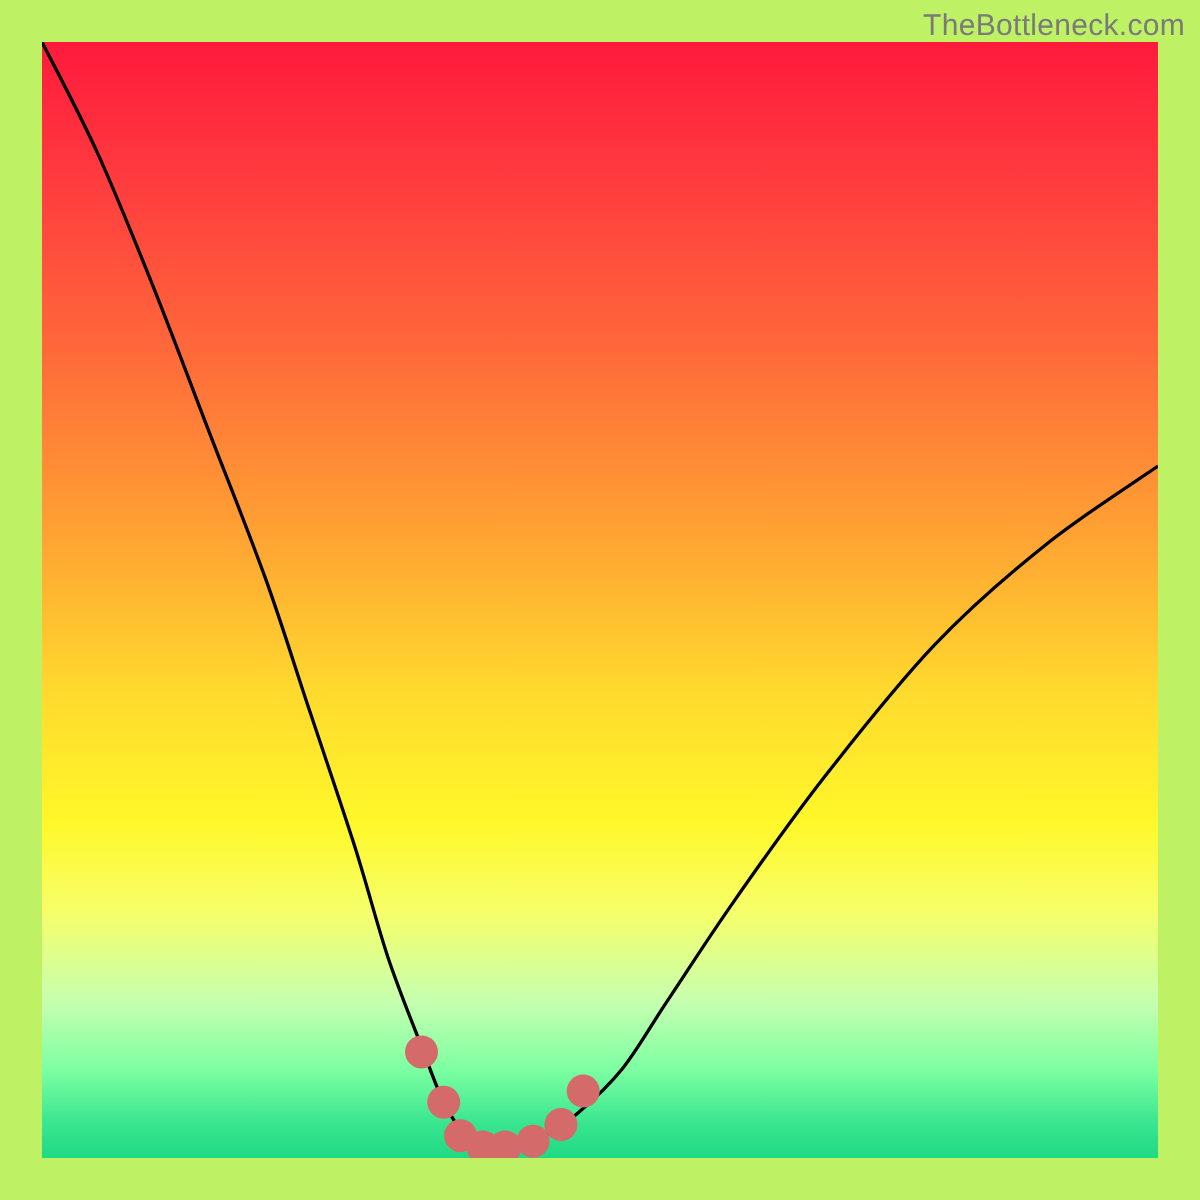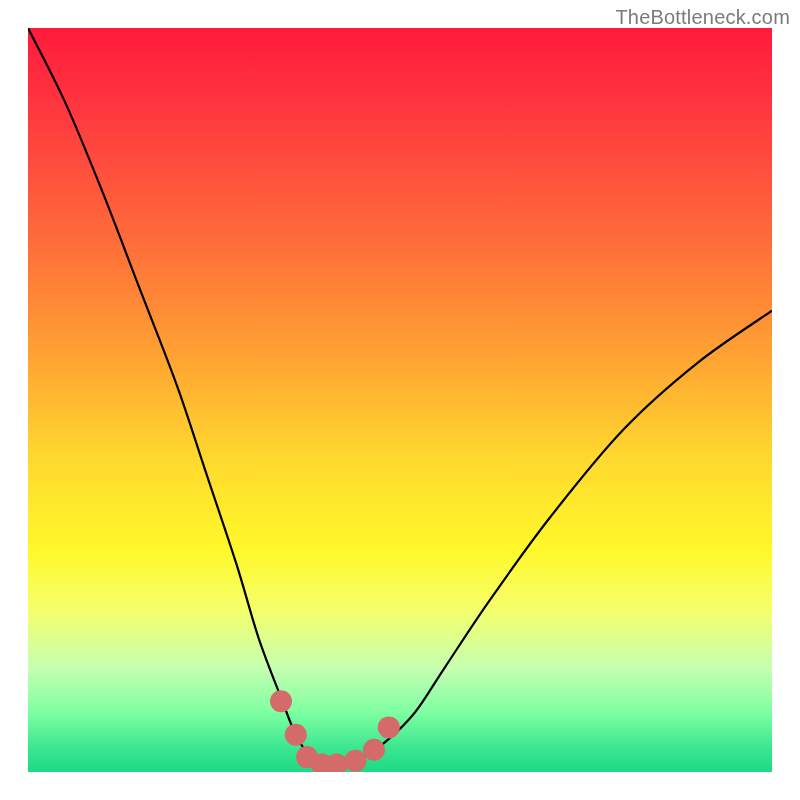--- a/index.html
+++ b/index.html
@@ -7,21 +7,21 @@
     padding: 0;
     width: 800px;
     height: 800px;
     overflow: hidden;
     background: #000;
     font-family: Arial, Helvetica, sans-serif;
   }
   .frame {
     position: absolute;
     inset: 0;
-    background: #ffffff;
+    background: #bef264;
   }
   .plot-area {
     position: absolute;
     left: 28px;
     top: 28px;
     width: 744px;
     height: 744px;
     
     background: linear-gradient(
       to bottom,

